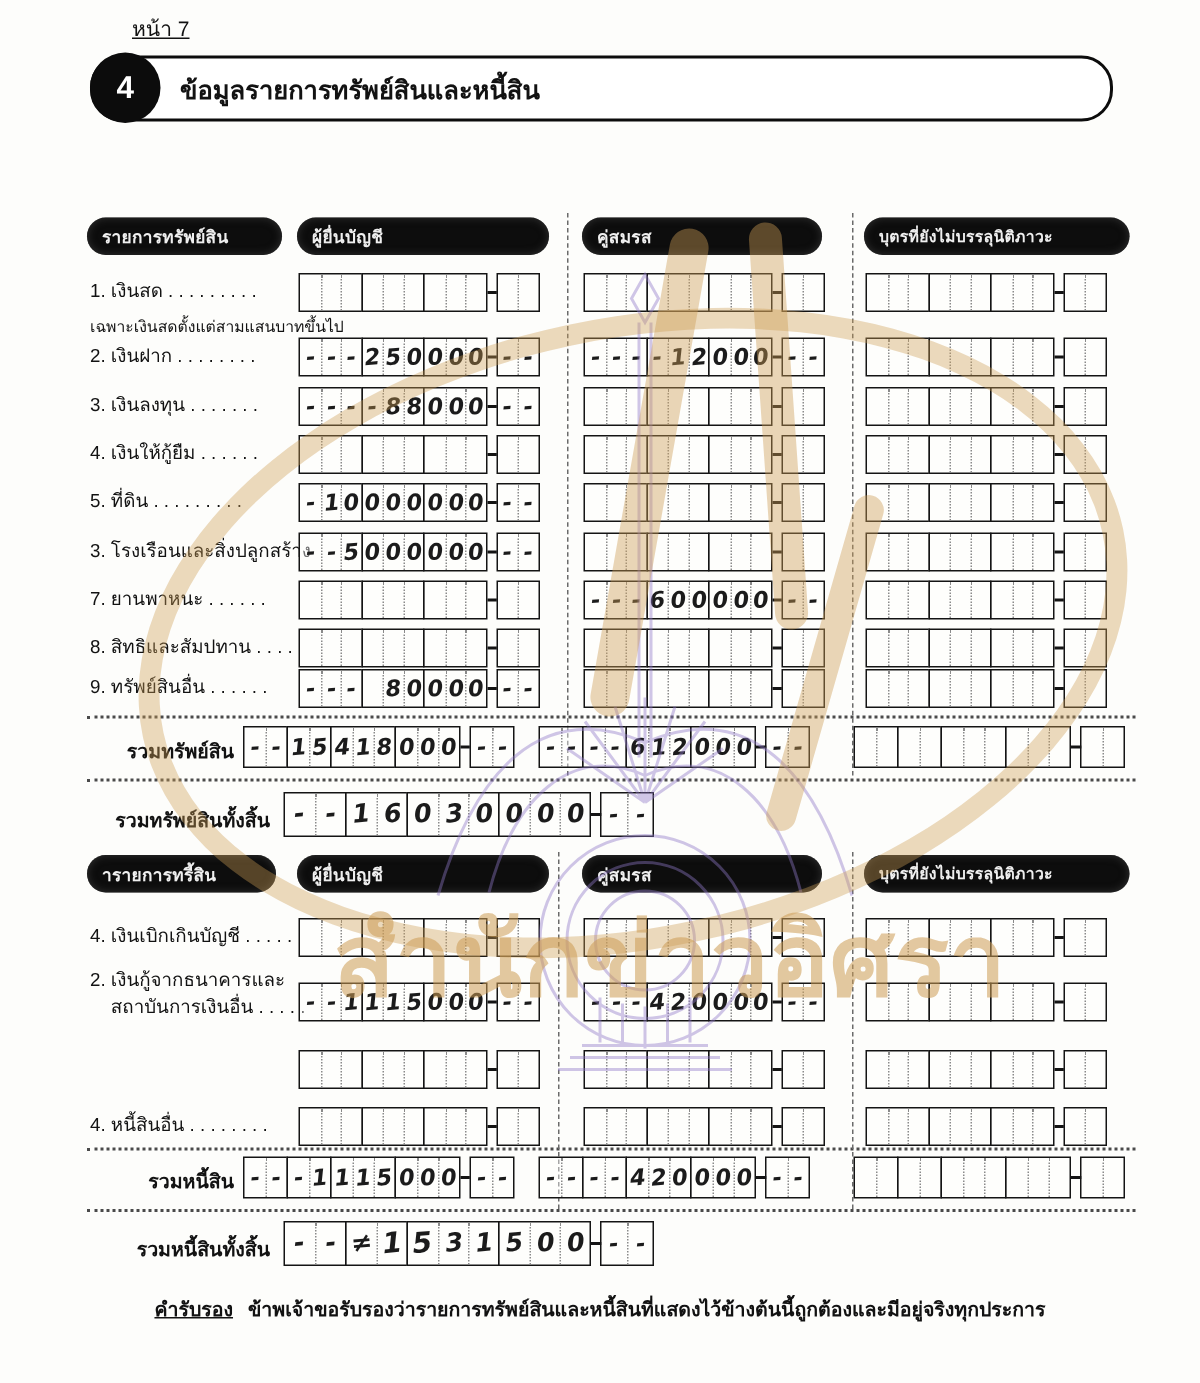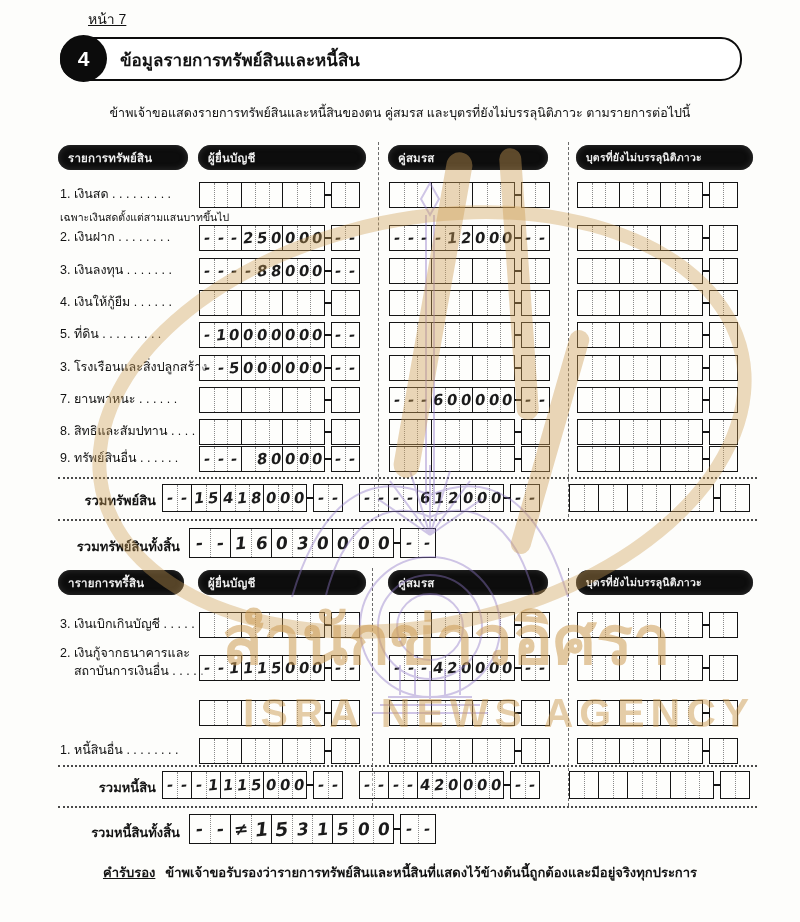--- a/index.html
+++ b/index.html
@@ -68,21 +68,20 @@
 
 <div class="page">
 
   <div class="page-number">หน้า 7</div>
 
   <div class="section-bar">
     <div class="section-circle">4</div>
     <div class="section-title">ข้อมูลรายการทรัพย์สินและหนี้สิน</div>
   </div>
 
-  <div class="intro">ข้าพเจ้าขอแสดงรายการทรัพย์สินและหนี้สินของตน  คู่สมรส  และบุตรที่ยังไม่บรรลุนิติภาวะ  ตามรายการต่อไปนี้</div>
 
   <div class="pill" style="left:58px;top:145px;width:130px;">รายการทรัพย์สิน</div>
   <div class="pill" style="left:198px;top:145px;width:168px;">ผู้ยื่นบัญชี</div>
   <div class="pill" style="left:388px;top:145px;width:160px;">คู่สมรส</div>
   <div class="pill" style="left:576px;top:145px;width:177px;font-size:10.5px;">บุตรที่ยังไม่บรรลุนิติภาวะ</div>
 
   <div class="pill" style="left:58px;top:570px;width:126px;">ารายการทรี้สิน</div>
   <div class="pill" style="left:198px;top:570px;width:168px;">ผู้ยื่นบัญชี</div>
   <div class="pill" style="left:388px;top:570px;width:160px;">คู่สมรส</div>
   <div class="pill" style="left:576px;top:570px;width:177px;font-size:10.5px;">บุตรที่ยังไม่บรรลุนิติภาวะ</div>
@@ -115,21 +114,20 @@
       <circle cx="200" cy="462" r="52"></circle>
       <circle cx="200" cy="462" r="33"></circle>
       <path d="M150 540 h100 M142 548 h116 M158 532 h84"></path>
       <path d="M170 500 v30 M185 504 v28 M200 506 v28 M215 504 v28 M230 500 v30"></path>
     </svg>
     <div class="wm wm-ellipse"></div>
     <div class="wm wm-stroke" style="left:420px;top:150px;width:26px;height:330px;border-radius:14px;transform:rotate(10deg);"></div>
     <div class="wm wm-stroke" style="left:508px;top:148px;width:22px;height:272px;border-radius:12px;transform:rotate(-4deg);"></div>
     <div class="wm wm-stroke" style="left:540px;top:326px;width:20px;height:232px;border-radius:11px;transform:rotate(16deg);"></div>
     <div class="wm wm-thai">สำนักข่าวอิศรา</div>
-    <div class="wm wm-eng">ISRA NEWS AGENCY</div>
   </div>
 
 <div class="row-label" style="left: 60px; top: 185px;">1. เงินสด . . . . . . . . .</div>
     <div class="row-note" style="left: 60px; top: 209px;">เฉพาะเงินสดตั้งแต่สามแสนบาทขึ้นไป</div>
     <div class="amount-field" style="left: 200px; top: 182px;">
       <div class="cell-group">
         <div class="cell" style="width: 13.5px; height: 24px;">
           <span class="hw"></span>
         </div>
         <div class="cell" style="width: 13.5px; height: 24px;">
@@ -1514,21 +1512,21 @@
       <div class="conn"></div>
       <div class="cell-group">
         <div class="cell" style="width: 17px; height: 28px;">
           <span class="hw">-</span>
         </div>
         <div class="cell" style="width: 17px; height: 28px;">
           <span class="hw">-</span>
         </div>
       </div>
     </div>
-    <div class="row-label" style="left: 60px; top: 615px;">3. เงินเบิกเกินบัญชี . . . . .</div>
+    <div class="row-label" style="left: 60px; top: 615px;">4. เงินเบิกเกินบัญชี . . . . .</div>
     <div class="amount-field" style="left: 200px; top: 612px;">
       <div class="cell-group">
         <div class="cell" style="width: 13.5px; height: 24px;">
           <span class="hw"></span>
         </div>
         <div class="cell" style="width: 13.5px; height: 24px;">
           <span class="hw"></span>
         </div>
         <div class="cell" style="width: 13.5px; height: 24px;">
           <span class="hw"></span>
@@ -1913,21 +1911,21 @@
       <div class="conn"></div>
       <div class="cell-group">
         <div class="cell" style="width: 13.5px; height: 24px;">
           <span class="hw"></span>
         </div>
         <div class="cell" style="width: 13.5px; height: 24px;">
           <span class="hw"></span>
         </div>
       </div>
     </div>
-    <div class="row-label" style="left: 60px; top: 741px;">1. หนี้สินอื่น . . . . . . . .</div>
+    <div class="row-label" style="left: 60px; top: 741px;">4. หนี้สินอื่น . . . . . . . .</div>
     <div class="amount-field" style="left: 200px; top: 738px;">
       <div class="cell-group">
         <div class="cell" style="width: 13.5px; height: 24px;">
           <span class="hw"></span>
         </div>
         <div class="cell" style="width: 13.5px; height: 24px;">
           <span class="hw"></span>
         </div>
         <div class="cell" style="width: 13.5px; height: 24px;">
           <span class="hw"></span>

